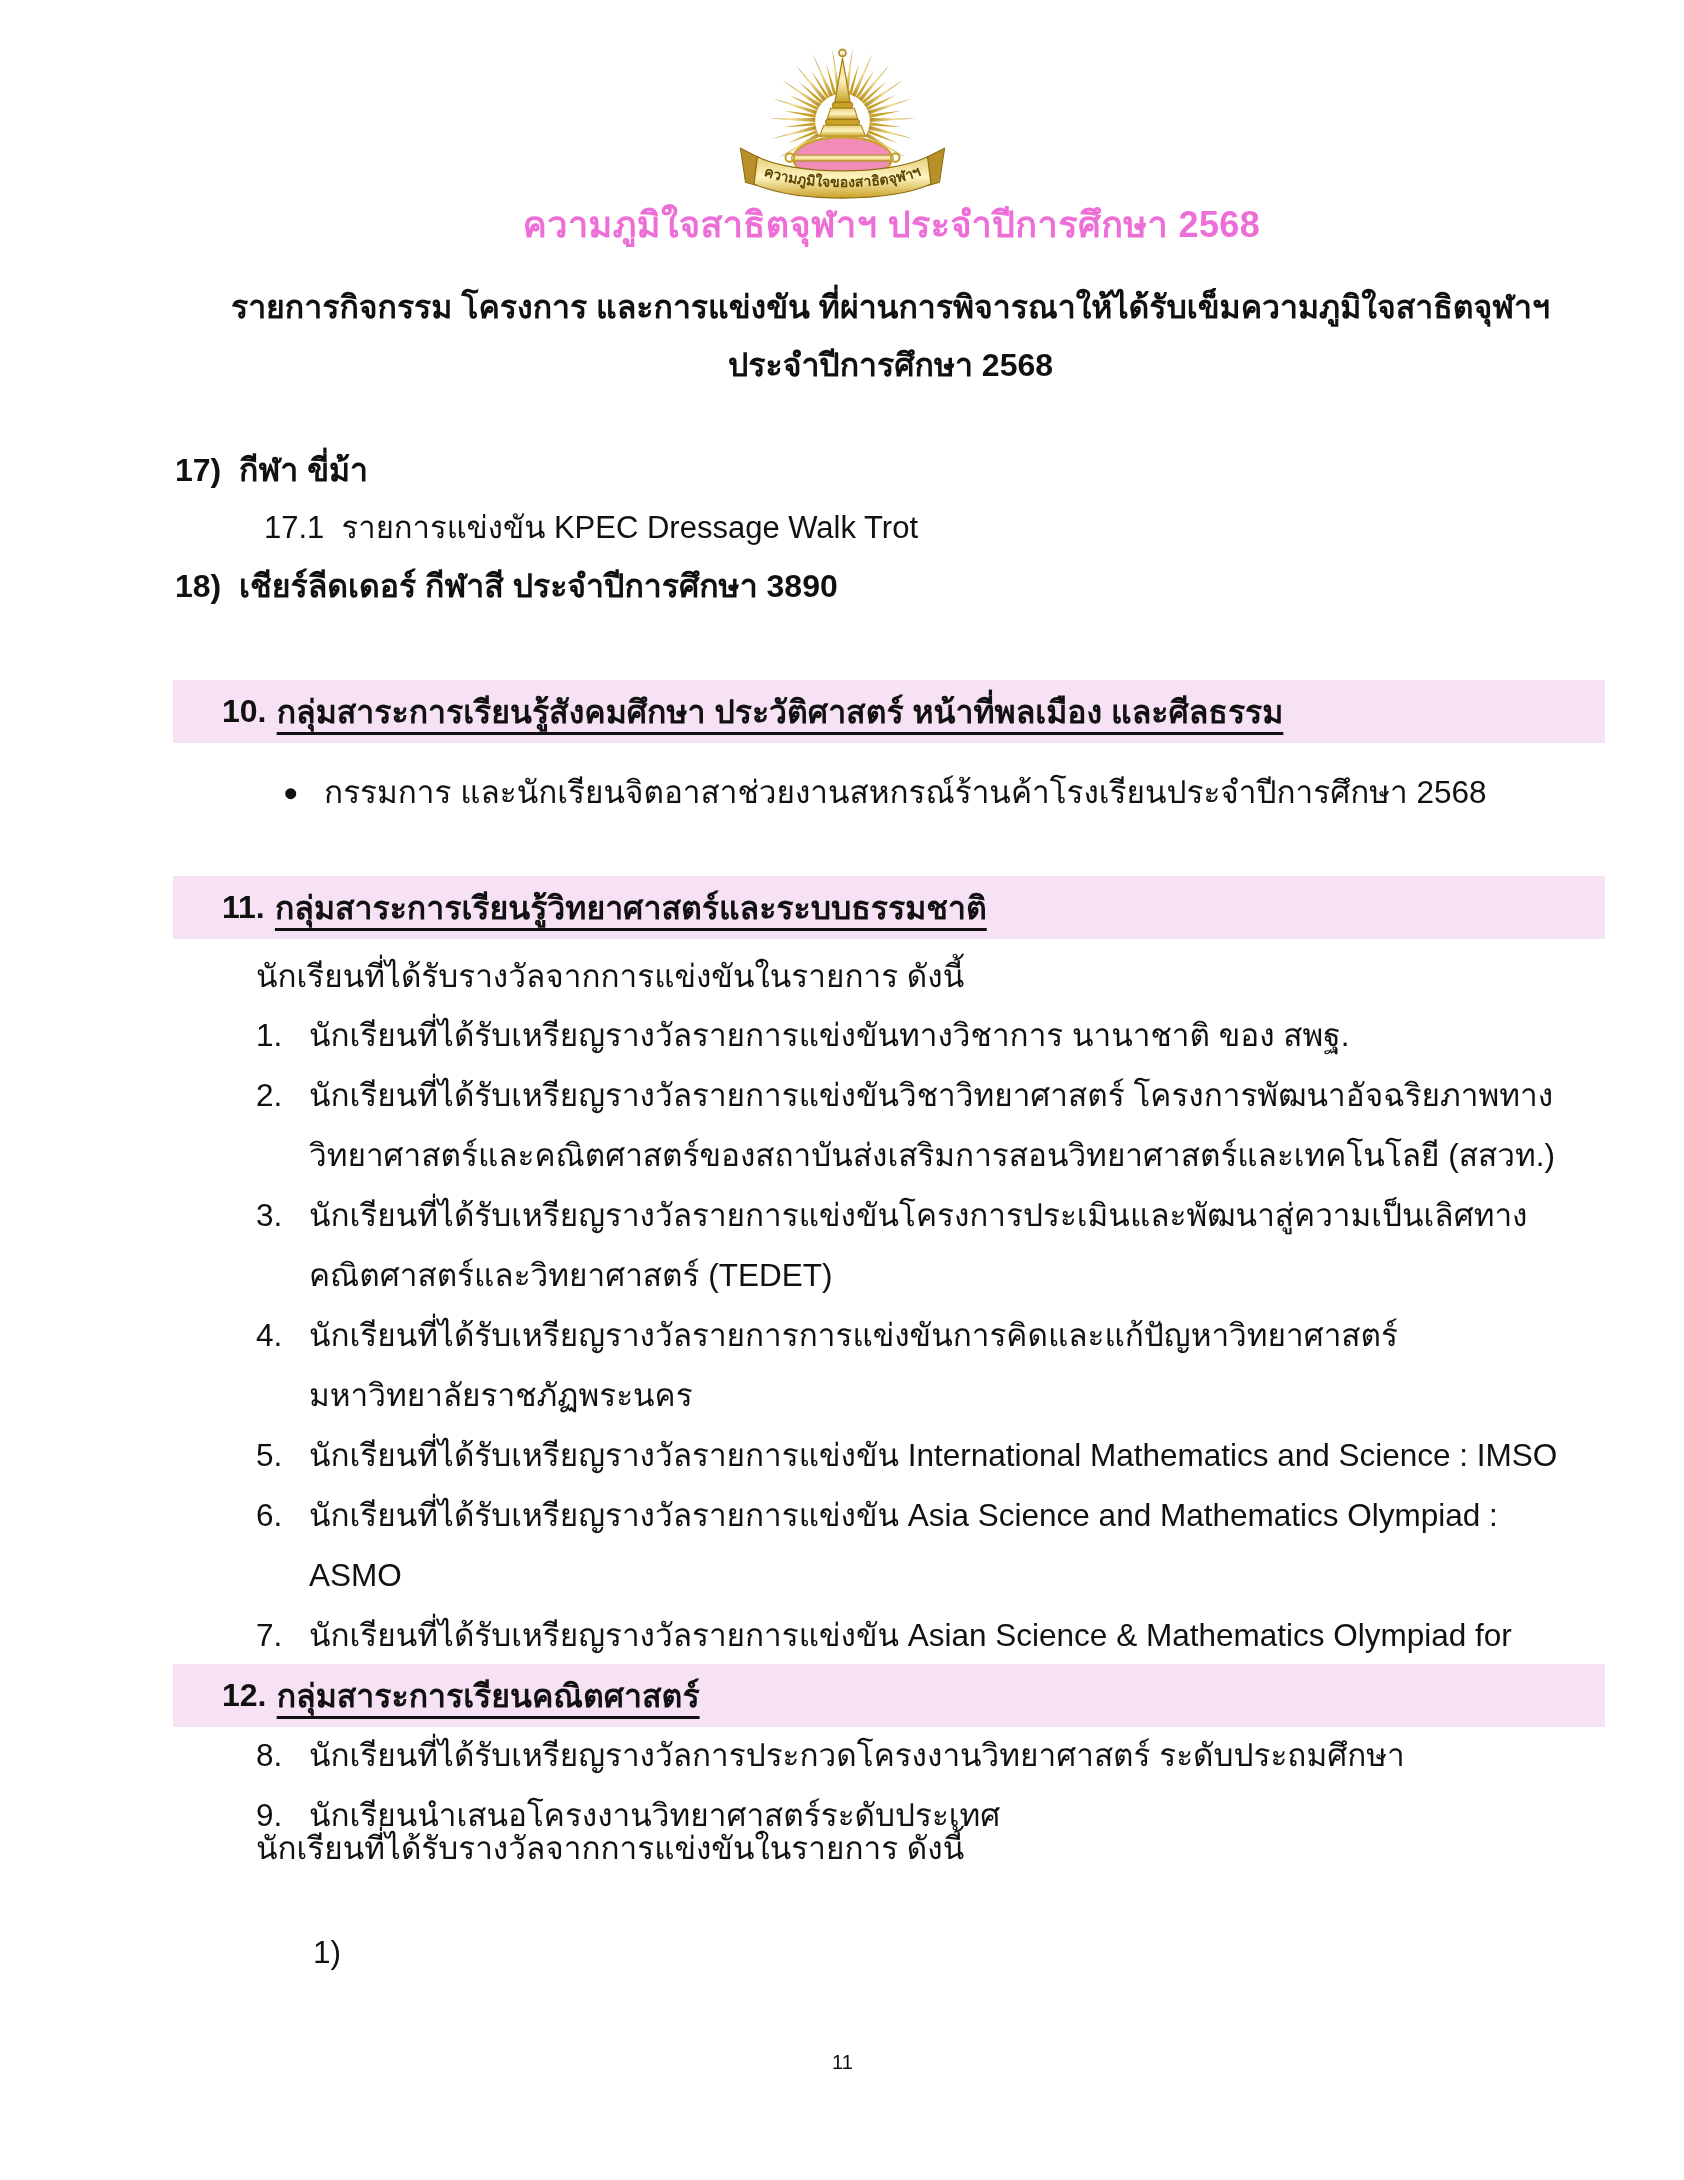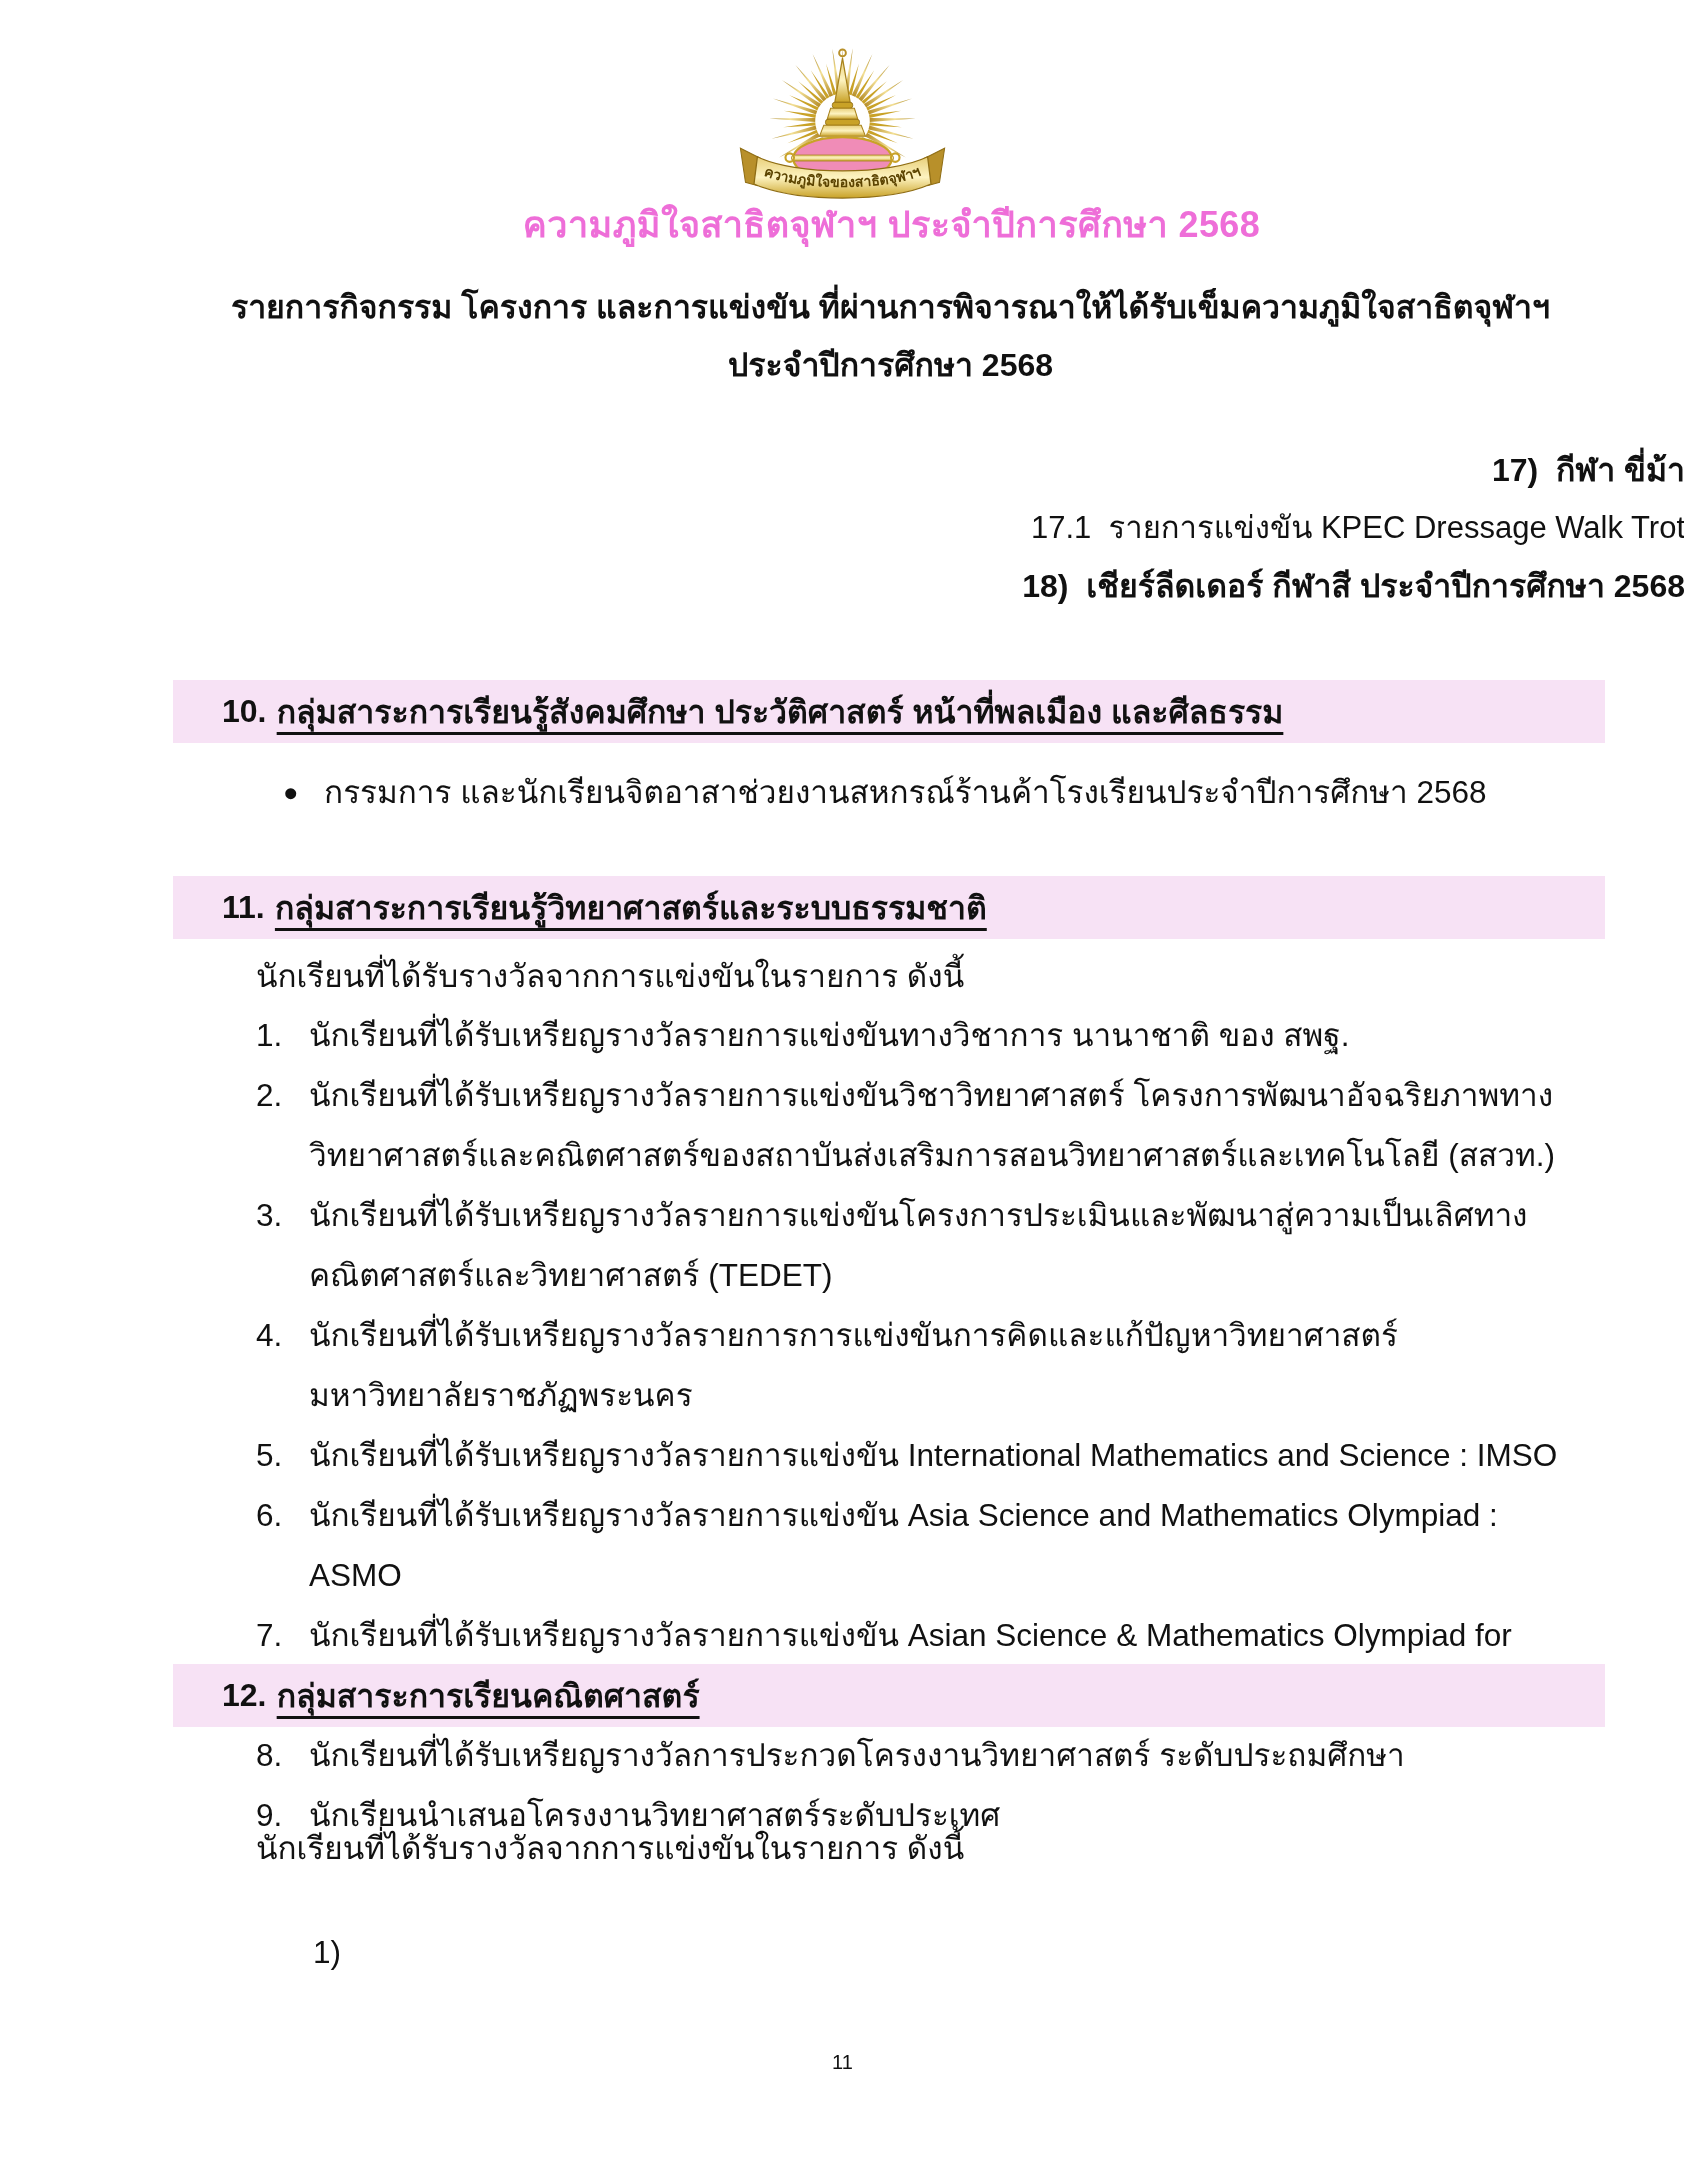--- a/index.html
+++ b/index.html
@@ -30,21 +30,21 @@
 
   .main-heading{
     position:absolute;top:278px;left:0;width:100%;
     text-align:center;font-size:32px;font-weight:bold;line-height:58px;padding-left:48px;
   }
 
   .sport-block{
     position:absolute;top:441px;left:0;width:100%;
     font-size:32px;line-height:58px;
   }
-  .sport-line{white-space:nowrap;text-align:right;}
+  .sport-line{white-space:nowrap;}
   .sport-line .lbl{display:inline-block;}
   .bold-line{font-weight:bold;padding-left:175px;}
   .sub-line{font-weight:normal;padding-left:264px;font-size:31px;}
 
   .section-band{
     position:absolute;left:133px;width:1432px;height:63px;
     background:var(--band-pink);
     display:flex;align-items:center;
     padding-left:49px;box-sizing:border-box;
     font-size:32px;font-weight:bold;margin-left:40px;
@@ -197,21 +197,21 @@
     <div class="sport-line bold-line">
       <span class="lbl">17)</span>&nbsp;
       <span>กีฬา ขี่ม้า</span>
     </div>
     <div class="sport-line sub-line">
       <span class="lbl">17.1</span>&nbsp;
       <span>รายการแข่งขัน KPEC Dressage Walk Trot</span>
     </div>
     <div class="sport-line bold-line">
       <span class="lbl">18)</span>&nbsp;
-      <span>เชียร์ลีดเดอร์ กีฬาสี ประจำปีการศึกษา 2568</span>
+      <span>เชียร์ลีดเดอร์ กีฬาสี ประจำปีการศึกษา 3890</span>
     </div>
   </div>
 
   <div class="section-band band-10">
     <span class="sec-num">10.</span>
     <span class="sec-title">กลุ่มสาระการเรียนรู้สังคมศึกษา ประวัติศาสตร์ หน้าที่พลเมือง และศีลธรรม</span>
   </div>
 
   <div class="bullet-line">
     <span class="bullet-dot">●</span>

